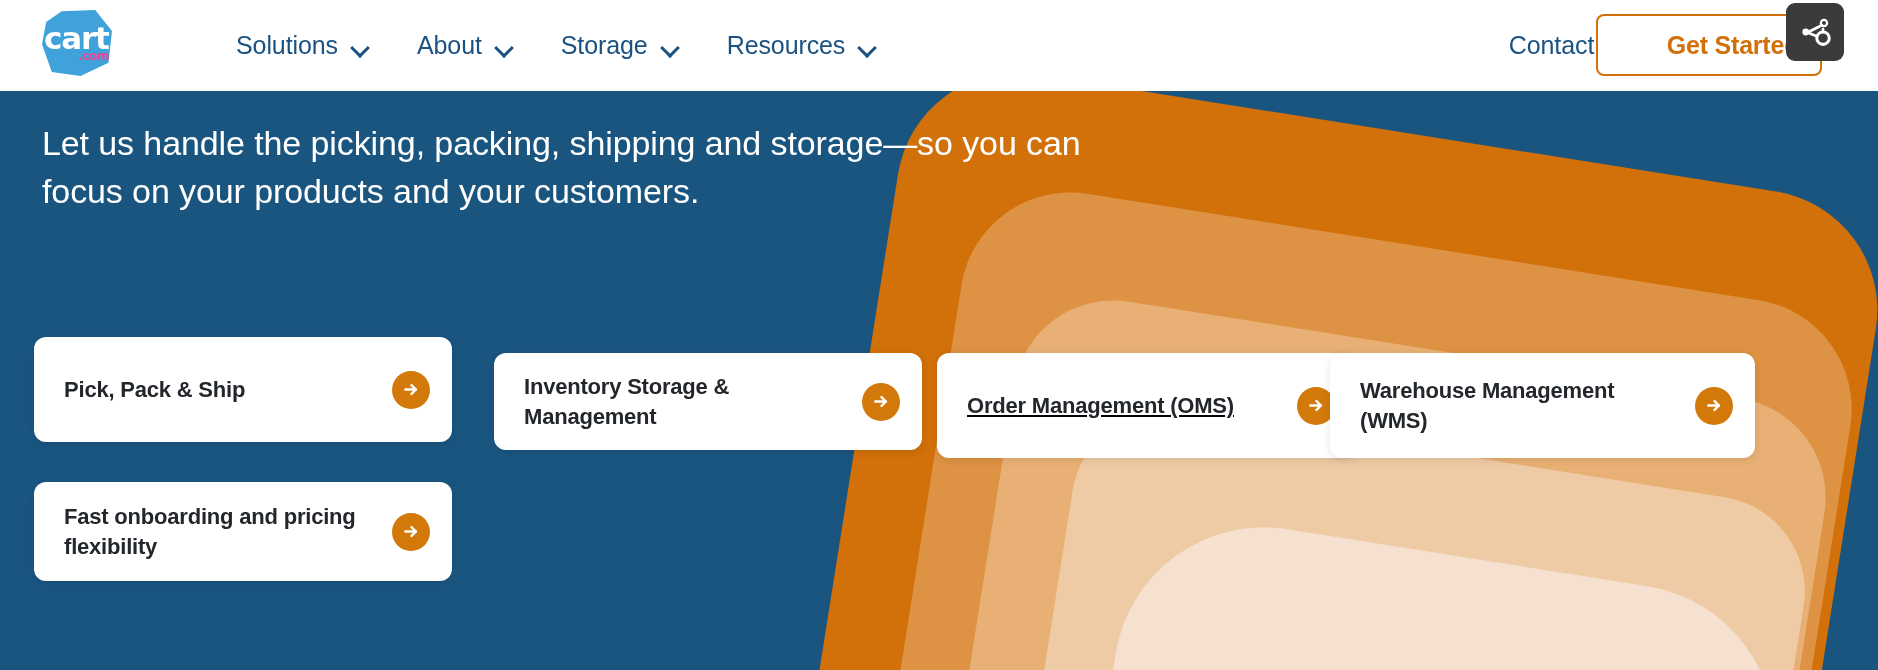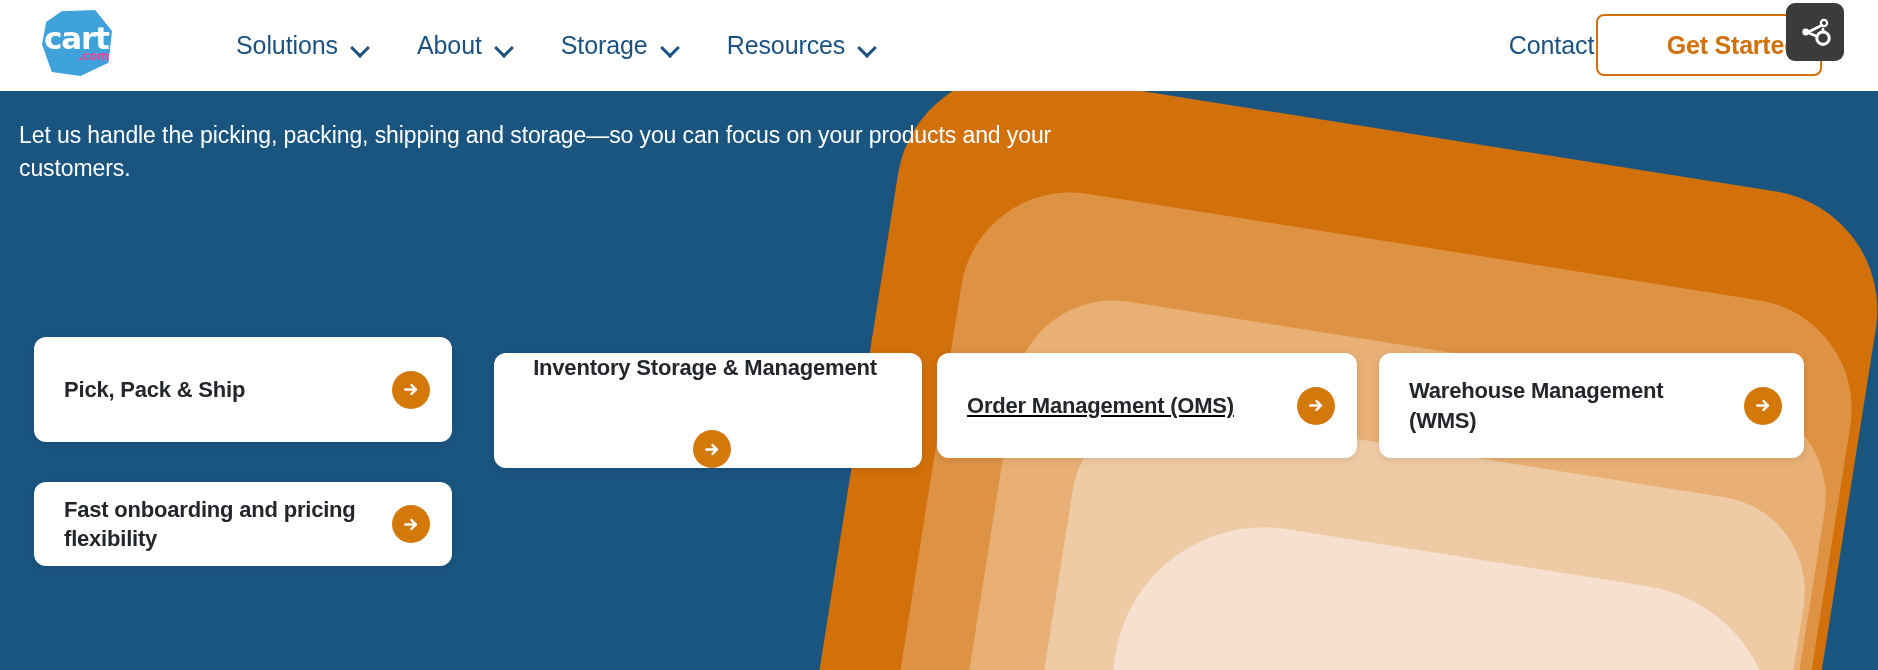--- a/index.html
+++ b/index.html
@@ -183,25 +183,25 @@
   }
   .arch-1 { left: 70px;  width: 990px; height: 1010px; background: #D2700A; border-radius: 120px 120px 0 0; }
   .arch-2 { left: 150px; width: 900px; height: 900px;  background: #DE9243; border-radius: 110px 110px 0 0; }
   .arch-3 { left: 218px; width: 820px; height: 800px;  background: #E8B074; border-radius: 100px 100px 0 0; }
   .arch-4 { left: 292px; width: 740px; height: 700px;  background: #EFCBA5; border-radius: 95px 95px 0 0; }
   .arch-5 { left: 360px; width: 665px; height: 600px;  background: #F6E1D1; border-radius: 150px 150px 0 0; }
 
   
   .headline {
     position: absolute;
-    left: 19px;
+    left: 42px;
     top: 28px;
     width: 1070px;
     color: #ffffff;
-    font-size: 23px;
+    font-size: 34px;
     line-height: 1.42;
     font-weight: 400;
     letter-spacing: -0.1px;
     z-index: 10;
   }
 
   
   .cards {
     position: absolute;
     left: 0; top: 0;
@@ -233,24 +233,24 @@
     width: 38px;
     height: 38px;
     border-radius: 50%;
     background: #D2790A;
     display: flex;
     align-items: center;
     justify-content: center;
   }
 
   .card-0 { left: 34px;   top: 246px; width: 418px; height: 105px; }
-  .card-1 { left: 494px;  top: 262px; width: 428px; height: 115px; flex-direction: column; }
+  .card-1 { left: 494px;  top: 262px; width: 428px; height: 97px; }
   .card-2 { left: 937px;  top: 262px; width: 420px; height: 105px; text-decoration: underline; }
-  .card-3 { left: 1379px; top: 262px; width: 425px; height: 105px; }
-  .card-4 { left: 34px;   top: 391px; width: 418px; height: 84px; }
+  .card-3 { left: 1330px; top: 262px; width: 425px; height: 105px; }
+  .card-4 { left: 34px;   top: 391px; width: 418px; height: 99px; }
 </style>
 </head>
 <body>
 
 <div id="page">
 
   <div class="header">
 
     <div class="logo">
       <div class="logo-hex"></div>

